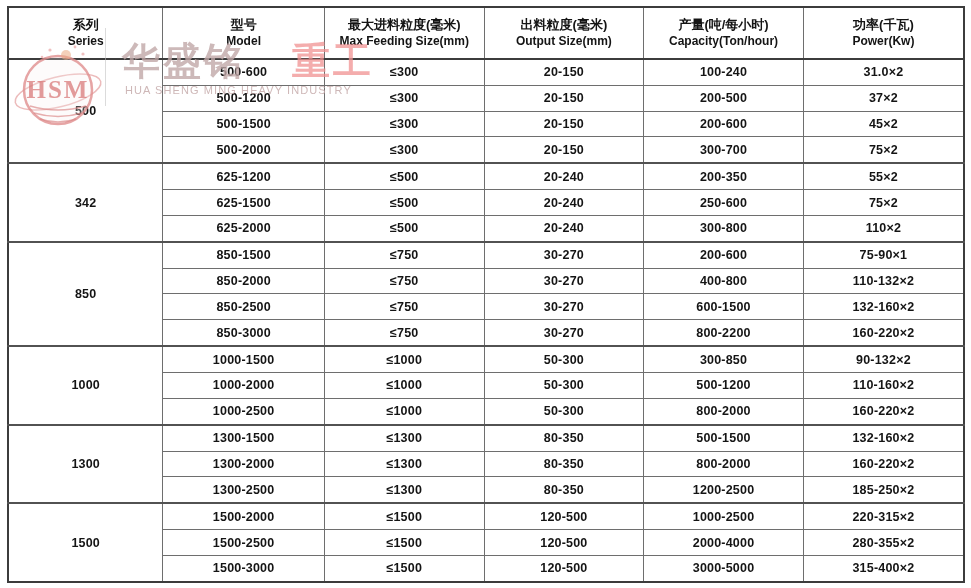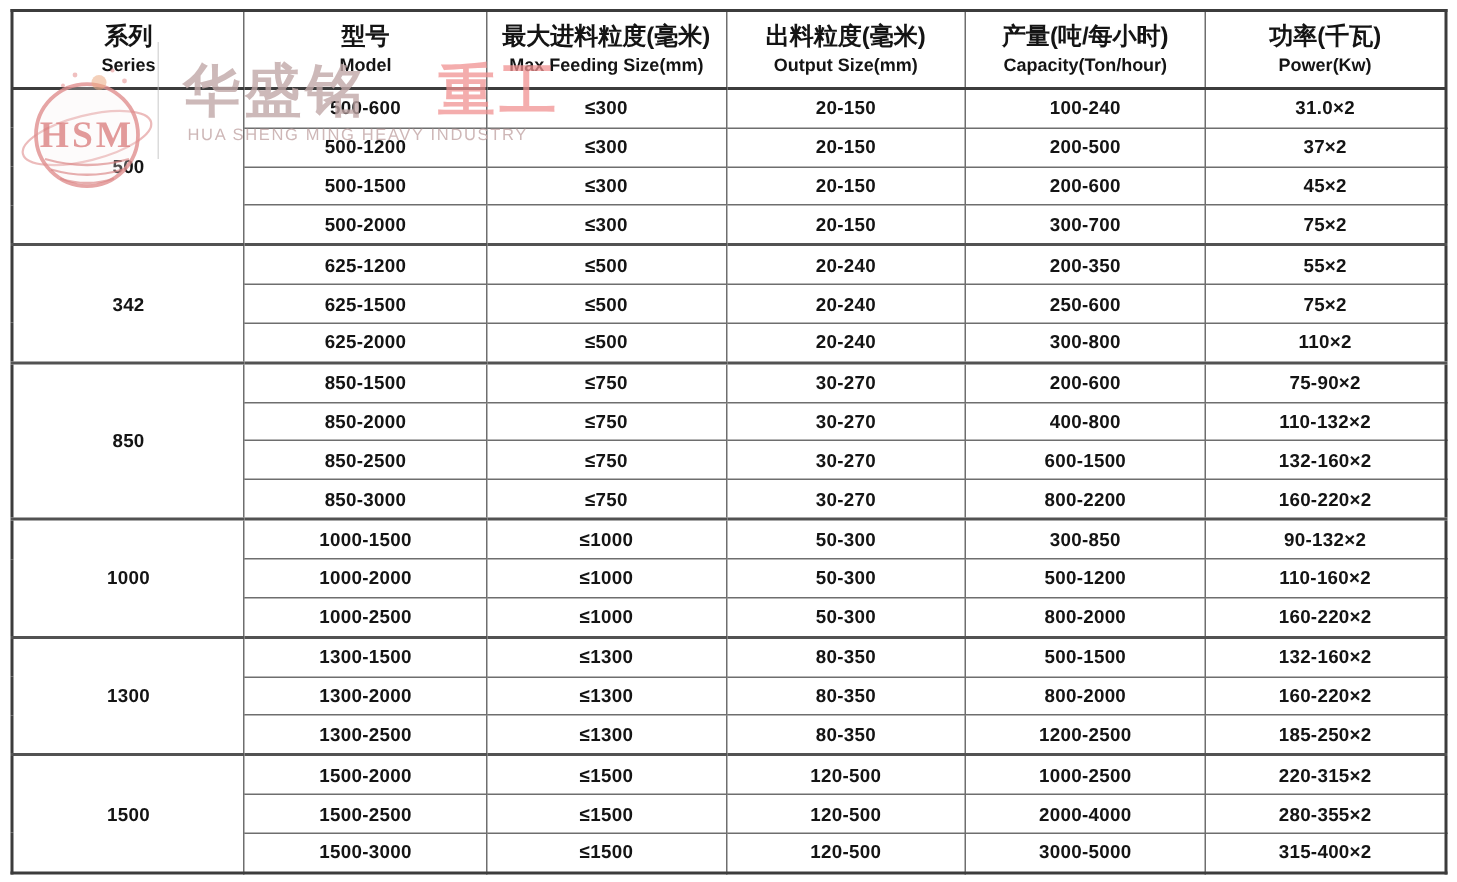--- a/index.html
+++ b/index.html
@@ -41,21 +41,21 @@
     height: 50px;
     border-bottom: 2px solid #3c3c3c;
   }
   .spec-table tbody td {
     font-size: 12.5px;
     letter-spacing: 0.2px;
   }
   .spec-table tbody tr.group-first td {
     border-top: 2px solid #525252;
   }
-  .th-zh { font-size: 16px; line-height: 1.35; }
+  .th-zh { font-size: 13px; line-height: 1.35; }
   .th-en { font-size: 12px; line-height: 1.3; }
   .series-cell { font-size: 12.5px; }
 
   
   .watermark {
     position: absolute;
     left: 0; top: 0;
     width: 768px; height: 588px;
     z-index: 3;
     pointer-events: none;
@@ -184,21 +184,21 @@
           <td>20-240</td>
           <td>300-800</td>
           <td>110×2</td>
         </tr>
         <tr class="group-first">
           <td rowspan="4" class="series-cell">850</td>
           <td>850-1500</td>
           <td>≤750</td>
           <td>30-270</td>
           <td>200-600</td>
-          <td>75-90×2</td>
+          <td>75-90×1</td>
         </tr>
         <tr>
           <td>850-2000</td>
           <td>≤750</td>
           <td>30-270</td>
           <td>400-800</td>
           <td>110-132×2</td>
         </tr>
         <tr>
           <td>850-2500</td>

